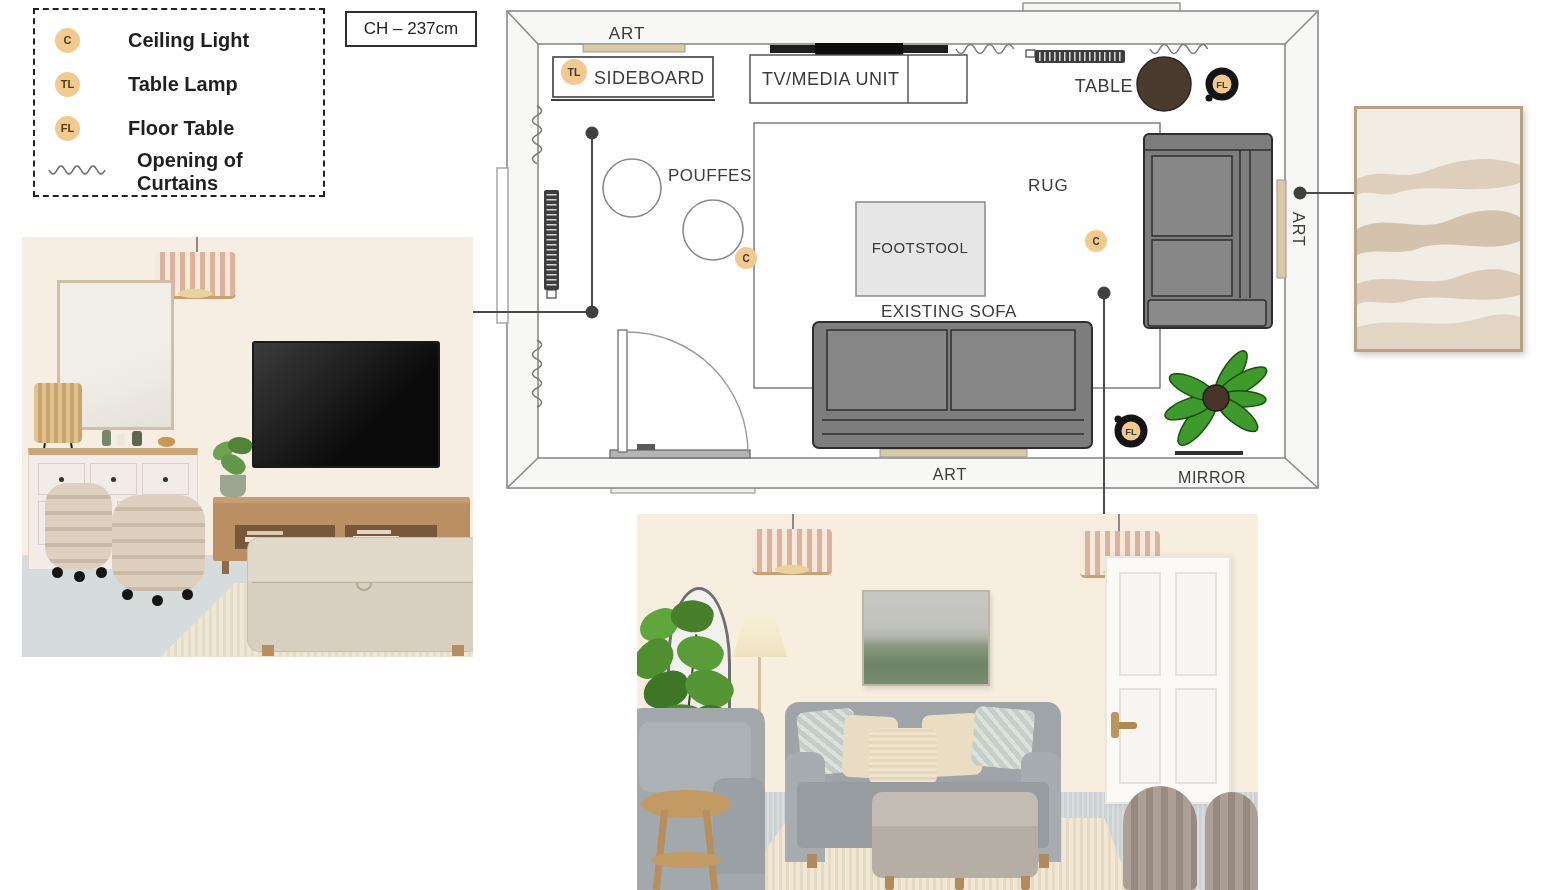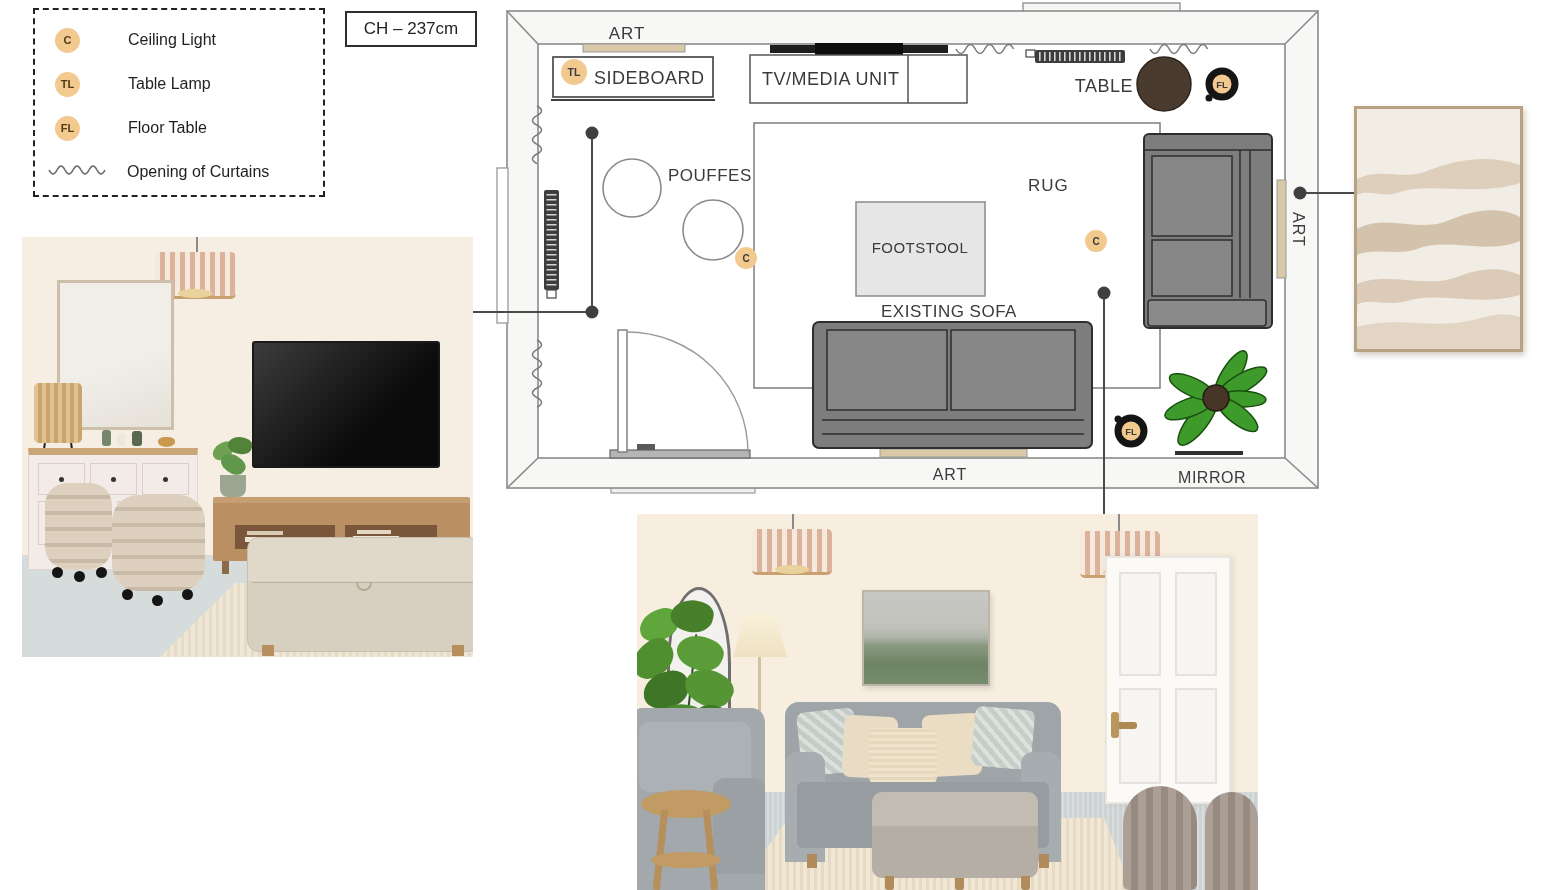--- a/index.html
+++ b/index.html
@@ -8,22 +8,22 @@
   .abs{position:absolute;}
 
   
   .legend{position:absolute;left:33px;top:8px;width:292px;height:189px;
           border:2px dashed #222;background:#fff;box-sizing:border-box;padding:8px 0 0 12px;}
   .legend-row{position:relative;height:44px;display:flex;align-items:center;}
   .lg-circle{display:inline-flex;align-items:center;justify-content:center;
              width:25px;height:25px;border-radius:50%;background:#F2C98E;
              font-size:11px;font-weight:bold;color:#4f3c14;margin-left:8px;}
   .lg-wave{display:inline-block;width:62px;margin-left:0;}
-  .lg-label{margin-left:48px;font-size:16px;color:#1f1f1f;}
-  .lg-label.wave-lab{margin-left:18px;}
+  .lg-label{margin-left:48px;font-size:20px;color:#1f1f1f;font-weight:bold;}
+  .lg-label.wave-lab{margin-left:28px;}
 
   .ch-box{position:absolute;left:345px;top:11px;width:132px;height:36px;border:2px solid #2e2e2e;
           background:#fff;display:flex;align-items:center;justify-content:center;
           font-size:17px;color:#1f1f1f;box-sizing:border-box;}
 
   
   svg text{font-family:"Liberation Sans",sans-serif;fill:#3b3b3b;}
 
   
   .scene{position:absolute;overflow:hidden;}

